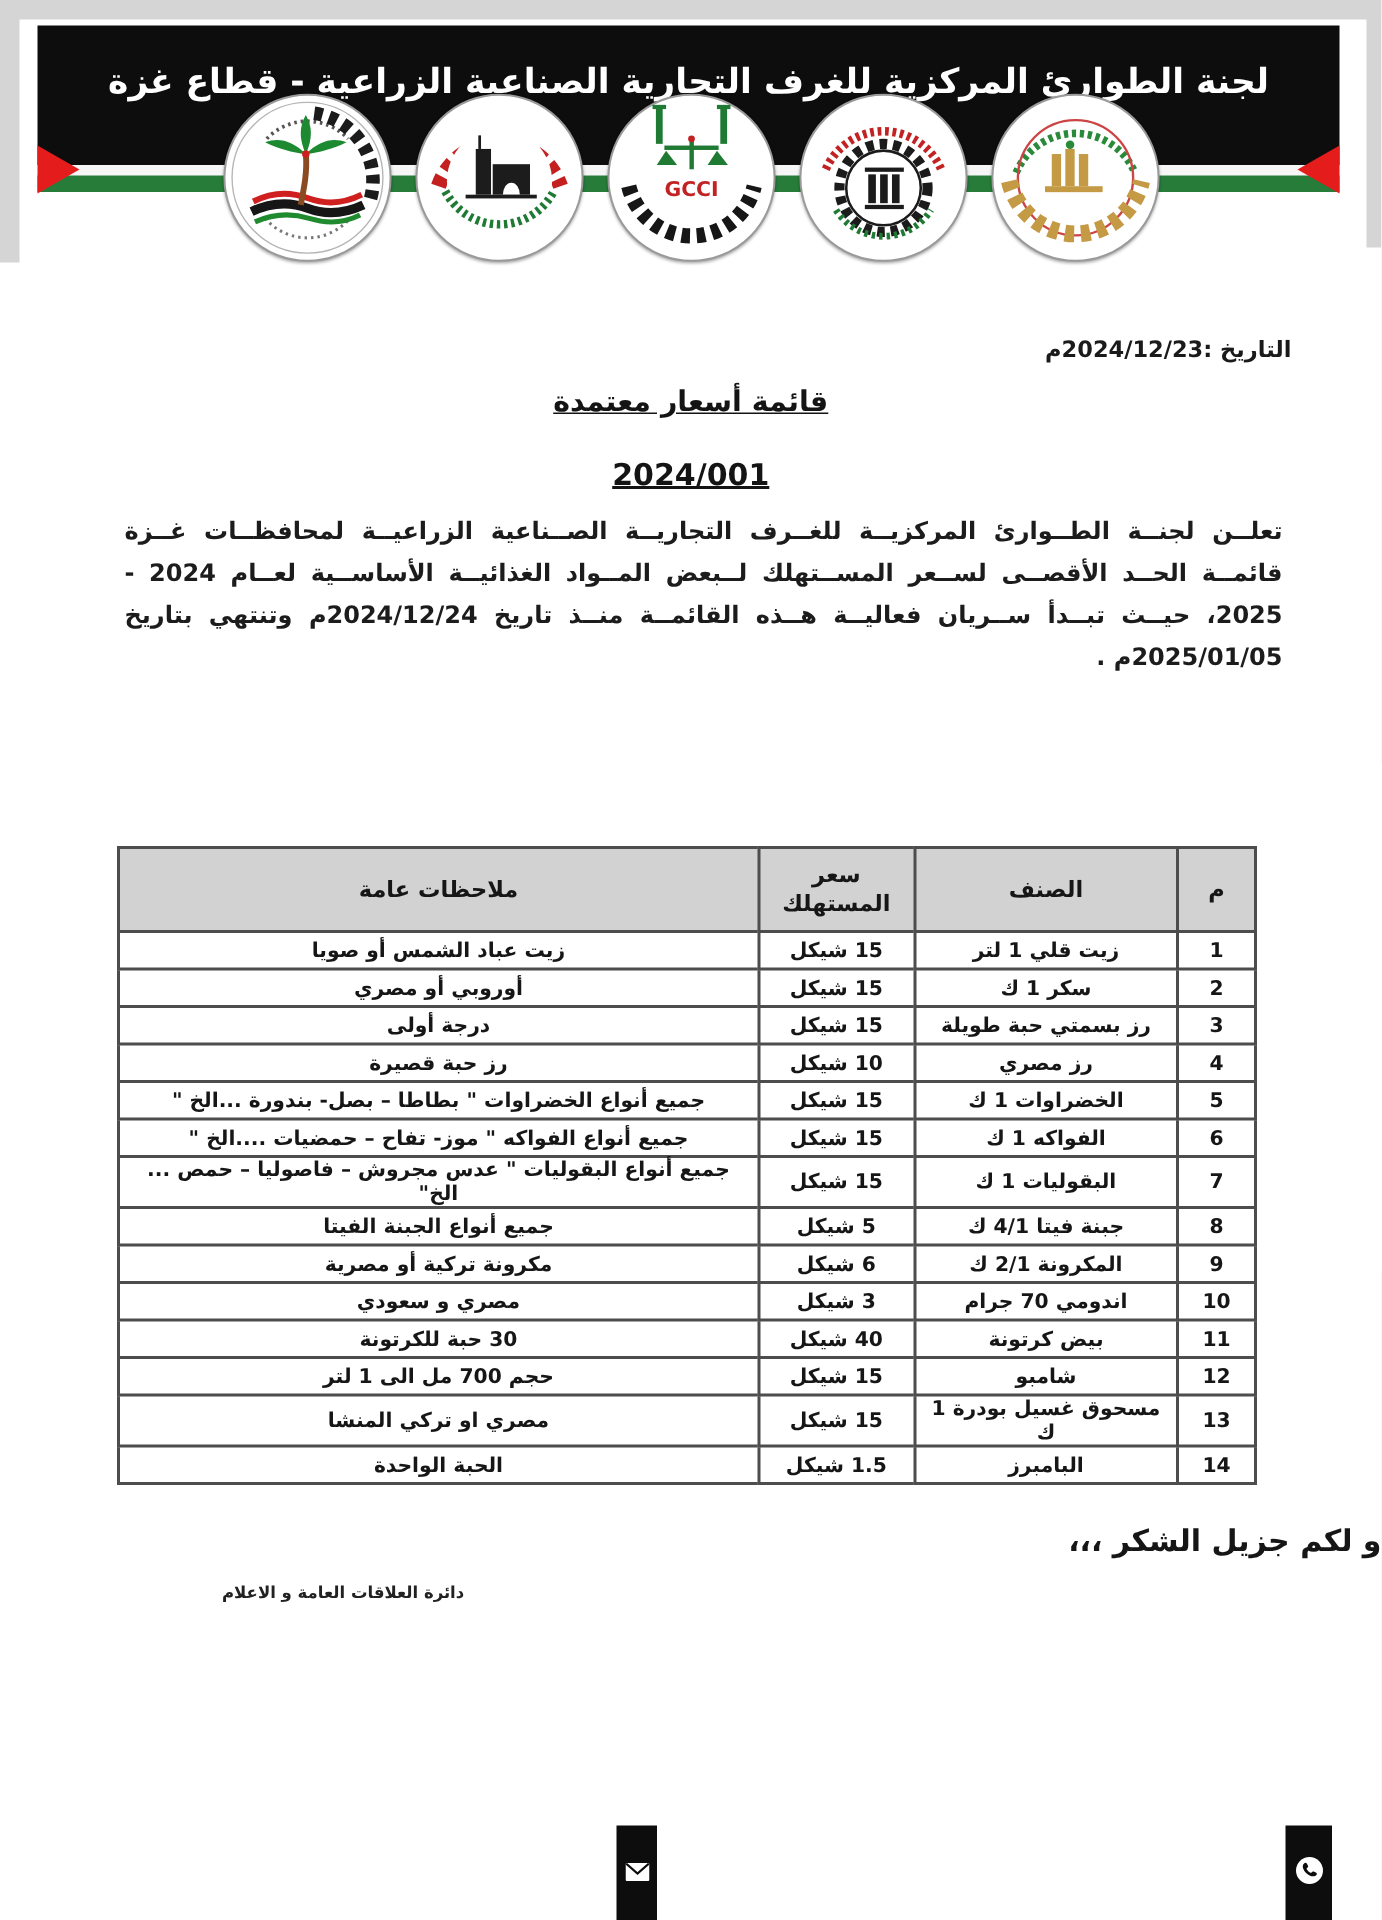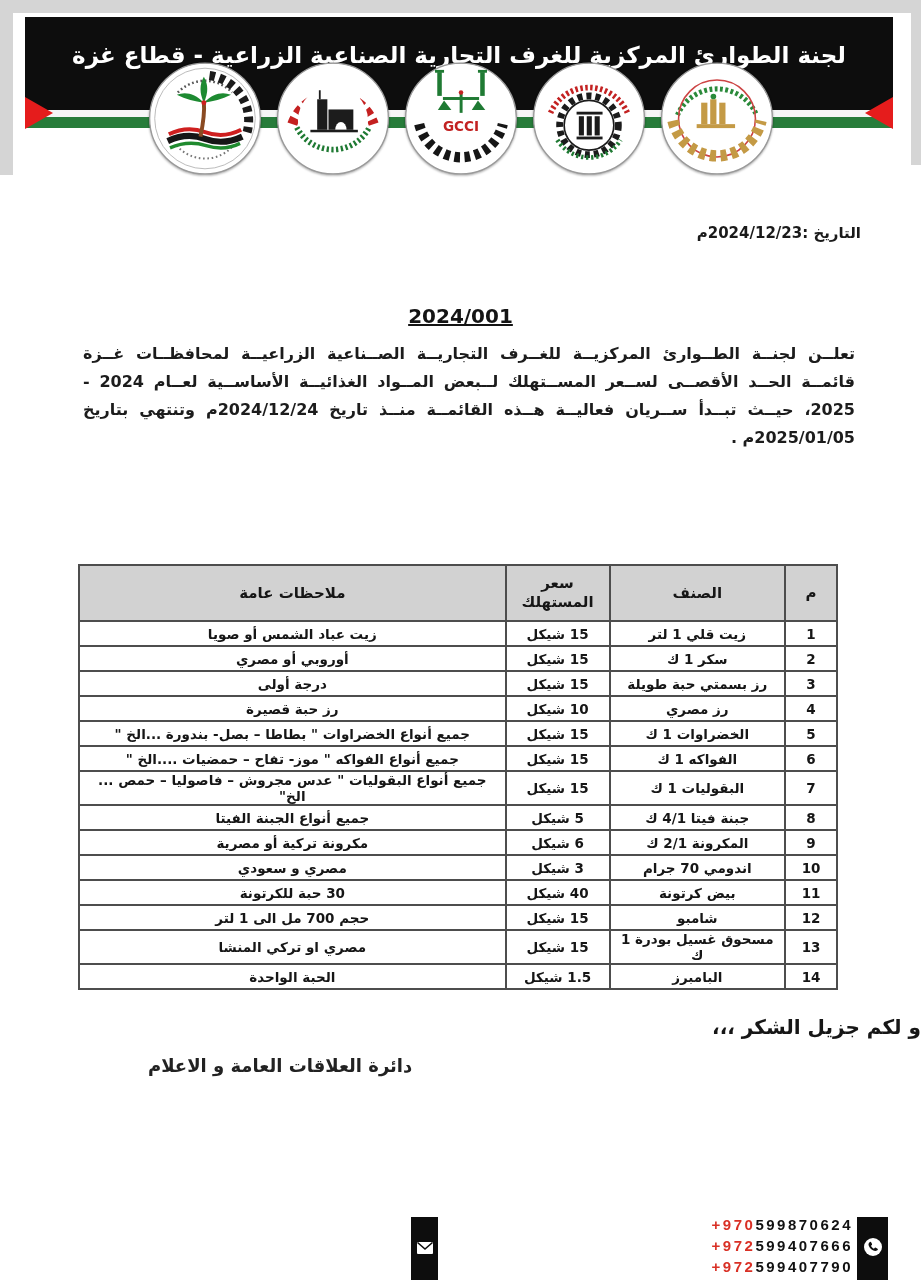--- a/index.html
+++ b/index.html
@@ -43,21 +43,21 @@
   table.price thead th { background:#d2d2d2; height:56px; font-size:15px; line-height:1.25; padding:2px; }
   table.price tbody td { height:25px; font-size:13.5px; padding:0 4px; }
   .col-idx { width:52px; }
   .col-item { width:176px; }
   .col-price { width:104px; }
   .col-notes { width:428px; }
 
   
   .thanks { position:absolute; top:1015px; left:0; width:100%; text-align:right; direction:rtl;
     font-size:20px; font-weight:700; color:#161616; }
-  .department { position:absolute; top:1055px; left:148px; direction:rtl; font-size:18px; font-weight:700; color:#222;text-align:right; }
+  .department { position:absolute; top:1055px; left:148px; direction:rtl; font-size:11px; font-weight:700; color:#222;text-align:right; }
 
   
   .footer-email { position:absolute; left:135px; top:1236px; font-family:"Liberation Sans", sans-serif;
     font-weight:700; font-size:17px; letter-spacing:1.5px; color:#0d0d0d; }
   .mail-bar { position:absolute; left:411px; top:1217px; width:27px; height:63px; background:#0d0d0d;
     display:flex; align-items:center; justify-content:center; }
   .phones { position:absolute; right:68px; top:1214px; text-align:right; font-family:"Liberation Sans", sans-serif;
     font-weight:700; font-size:15px; letter-spacing:2.5px; line-height:21px; }
   .phone-line .pfx { color:#d93025; }
   .phone-line .num { color:#111; }
@@ -151,20 +151,21 @@
         <rect x="36" y="36" width="5.5" height="19" fill="#c49a45"></rect>
         <rect x="44" y="33" width="5.5" height="22" fill="#c49a45"></rect>
         <rect x="52" y="36" width="5.5" height="19" fill="#c49a45"></rect>
         <rect x="32" y="55" width="34" height="3.5" fill="#c49a45"></rect>
         <circle cx="46.8" cy="30.5" r="2.5" fill="#2a8a3a"></circle>
       </svg>
     </span>
   </div>
 
   <div class="date-line">التاريخ :2024/12/23م</div>
+  <div class="doc-heading">قائمة أسعار معتمدة</div>
   <div class="doc-number">2024/001</div>
 
   <p class="para para1">تعلــن لجنــة الطــوارئ المركزيــة للغــرف التجاريــة الصــناعية الزراعيــة لمحافظــات غــزة قائمــة الحــد الأقصــى لســعر المســتهلك لــبعض المــواد الغذائيــة الأساســية لعــام 2024 - 2025، حيــث تبــدأ ســريان فعاليــة هــذه القائمــة منــذ تاريخ 2024/12/24م وتنتهي بتاريخ 2025/01/05م .</p>
 
   <div class="price-table-wrap">
     <table class="price">
       <thead>
         <tr>
           <th class="col-idx">م</th>
           <th class="col-item">الصنف</th>
@@ -265,31 +266,20 @@
   <div class="department">دائرة العلاقات العامة و الاعلام</div>
 
   <div class="mail-bar">
     <span>
       <svg width="16" height="12" viewBox="0 0 16 12">
         <rect width="16" height="12" rx="1" fill="#fff"></rect>
         <path d="M0.5 0.5 L8 7 L15.5 0.5" stroke="#0d0d0d" stroke-width="1.5" fill="none"></path>
       </svg>
     </span>
   </div>
-  <div class="phones">
-      <div class="phone-line">
-      <span class="pfx">+970</span><span class="num">599870624</span>
-    </div>
-      <div class="phone-line">
-      <span class="pfx">+972</span><span class="num">599407666</span>
-    </div>
-      <div class="phone-line">
-      <span class="pfx">+972</span><span class="num">599407790</span>
-    </div>
-    </div>
   <div class="wa-bar">
     <span>
       <svg width="20" height="20" viewBox="0 0 20 20">
         <circle cx="10" cy="10" r="9" fill="#fff"></circle>
         <path d="M4.5 16.5 L6 13.5 L8 15 Z" fill="#fff"></path>
         <path d="M6.4 5.4 c0.5 -0.9 1.5 -0.7 1.9 0.1 l0.7 1.4 c0.2 0.5 0 1 -0.4 1.3 l-0.6 0.5 c0.5 1.3 1.7 2.5 3 3 l0.5 -0.6 c0.3 -0.4 0.8 -0.6 1.3 -0.4 l1.4 0.7 c0.8 0.4 1 1.4 0.1 1.9 c-1.1 0.7 -2.6 0.8 -3.9 0.2 c-2 -0.9 -3.6 -2.5 -4.5 -4.5 c-0.6 -1.3 -0.5 -2.8 0.5 -3.6 Z" fill="#0d0d0d"></path>
       </svg>
     </span>
   </div>
 

